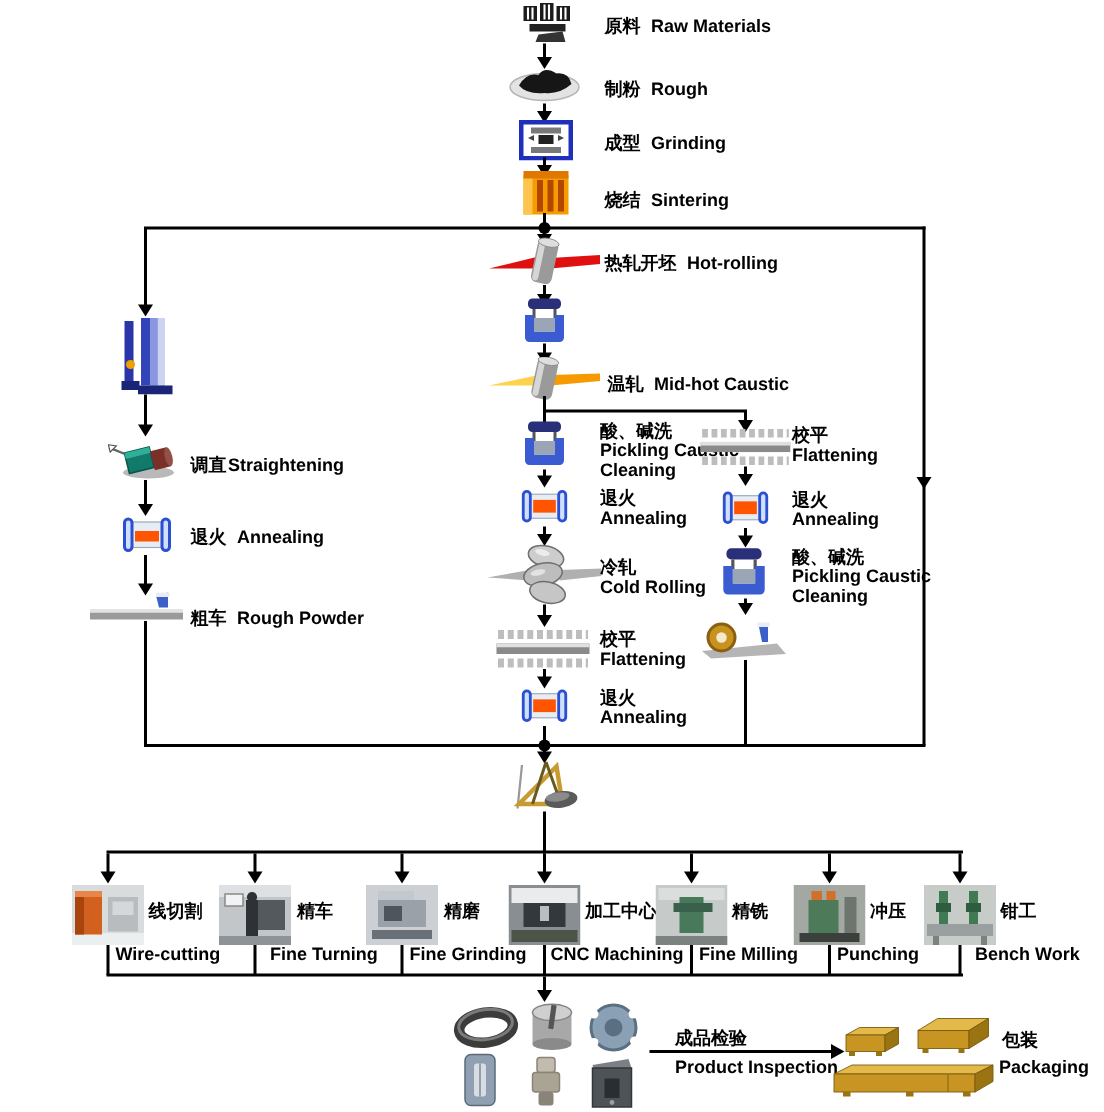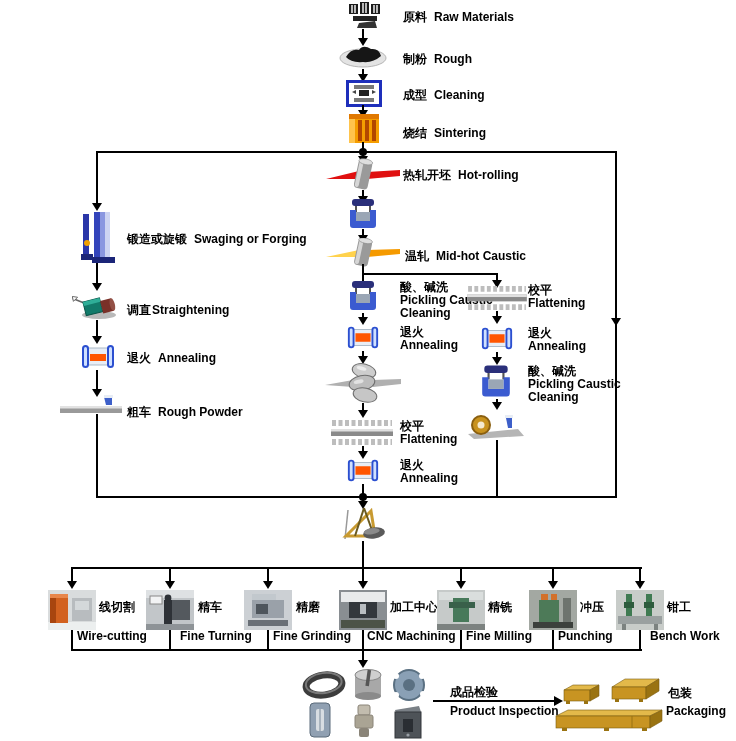--- a/index.html
+++ b/index.html
@@ -64,21 +64,21 @@
 
   <svg class="icon" style="left:346px;top:80px" width="36" height="27" viewBox="0 0 36 27">
     <rect x="1.5" y="1.5" width="33" height="24" fill="#fff" stroke="#1e2fbb" stroke-width="3"></rect>
     <rect x="8" y="5" width="20" height="4" fill="#787878"></rect>
     <rect x="8" y="18" width="20" height="4" fill="#787878"></rect>
     <rect x="13" y="10" width="10" height="6" fill="#222"></rect>
     <polygon points="6,12 10,10 10,14" fill="#444"></polygon>
     <polygon points="30,12 26,10 26,14" fill="#444"></polygon>
   </svg>
   <div class="lbl" style="left:403px;top:87px">
-    <span class="zh">成型</span><span class="en">Cleaning</span>
+    <span class="zh">成型</span><span class="en">Grinding</span>
   </div>
   <div class="ln" style="left:362px;top:105px;width:2px;height:6px"></div>
   <div class="ah" style="left:358px;top:110px"></div>
 
   <svg class="icon" style="left:345px;top:111px" width="38" height="33" viewBox="0 0 38 33">
     <rect x="4" y="6" width="30" height="26" fill="#f59d00"></rect>
     <rect x="4" y="6" width="6" height="26" fill="#ffc44d"></rect>
     <rect x="4" y="3" width="30" height="5" fill="#e07800"></rect>
     <rect x="13" y="9" width="4" height="21" fill="#b34700"></rect>
     <rect x="20" y="9" width="4" height="21" fill="#b34700"></rect>
@@ -139,23 +139,20 @@
   <div class="ah" style="left:92px;top:203px"></div>
   <svg class="icon" style="left:80px;top:210px" width="36" height="53" viewBox="0 0 36 53">
     <rect x="3" y="4" width="6" height="40" fill="#2a36a8"></rect>
     <rect x="14" y="2" width="16" height="45" fill="#3344bb"></rect>
     <rect x="20" y="2" width="5" height="45" fill="#8a97e0"></rect>
     <rect x="25" y="2" width="5" height="45" fill="#cdd4f2"></rect>
     <rect x="1" y="44" width="12" height="6" fill="#1b2578"></rect>
     <rect x="12" y="47" width="23" height="6" fill="#1b2578"></rect>
     <circle cx="7" cy="33" r="3" fill="#f0a000"></circle>
   </svg>
-  <div class="lbl" style="left:127px;top:231px">
-    <span class="zh">锻造或旋锻</span><span class="en">Swaging or Forging</span>
-  </div>
   <div class="ln" style="left:96px;top:263px;width:2px;height:21px"></div>
   <div class="ah" style="left:92px;top:283px"></div>
 
   <svg class="icon" style="left:72px;top:290px" width="48" height="30" viewBox="0 0 48 30">
     <ellipse cx="27" cy="25" rx="17" ry="4" fill="#b9b9b9"></ellipse>
     <g transform="rotate(-14 24 15)">
       <line x1="14" y1="11" x2="3" y2="3" stroke="#666" stroke-width="1.5"></line>
       <polygon points="3,1 8,3 3,6" fill="#fff" stroke="#555" stroke-width="0.8"></polygon>
       <rect x="12" y="9" width="17" height="14" fill="#127a6a" stroke="#0a5548"></rect>
       <rect x="12" y="9" width="17" height="4" fill="#2fae98"></rect>
@@ -227,20 +224,24 @@
     <polygon points="0,23 28,18 28,25" fill="#b0b0b0"></polygon>
     <polygon points="76,17 48,18 48,25 76,22" fill="#b0b0b0"></polygon>
     <g stroke="#6e6e6e" stroke-width="1">
       <ellipse cx="39" cy="9" rx="12" ry="7" fill="#cdcdcd" transform="rotate(14 39 9)"></ellipse>
       <ellipse cx="37" cy="21" rx="13" ry="7.5" fill="#bdbdbd" transform="rotate(-12 37 21)"></ellipse>
       <ellipse cx="40" cy="33" rx="12" ry="7" fill="#c6c6c6" transform="rotate(12 40 33)"></ellipse>
     </g>
     <ellipse cx="36" cy="7" rx="5" ry="2" fill="#ececec" transform="rotate(14 39 9)"></ellipse>
     <ellipse cx="34" cy="19" rx="5" ry="2" fill="#e2e2e2" transform="rotate(-12 37 21)"></ellipse>
   </svg>
+  <div class="stack" style="left:400px;top:372px">
+    <span class="zh">冷轧</span>
+    <span class="en" style="width:95px">Cold Rolling</span>
+  </div>
   <div class="ln" style="left:362px;top:403px;width:2px;height:8px"></div>
   <div class="ah" style="left:358px;top:410px"></div>
 
   <svg class="icon" style="left:329px;top:419px" width="66" height="27" viewBox="0 0 66 27">
     <line x1="3" y1="4" x2="63" y2="4" stroke="#bdbdbd" stroke-width="6" stroke-dasharray="4 2.5"></line>
     <rect x="2" y="10" width="62" height="7" fill="#8a8a8a"></rect>
     <rect x="2" y="10" width="62" height="2.5" fill="#e0e0e0"></rect>
     <line x1="3" y1="23" x2="63" y2="23" stroke="#bdbdbd" stroke-width="6" stroke-dasharray="4 2.5"></line>
   </svg>
   <div class="stack" style="left:400px;top:420px">

